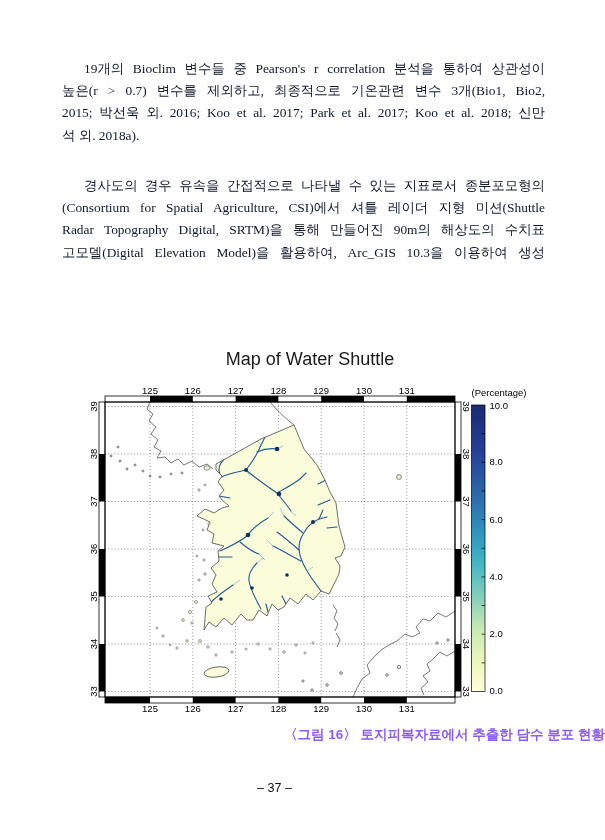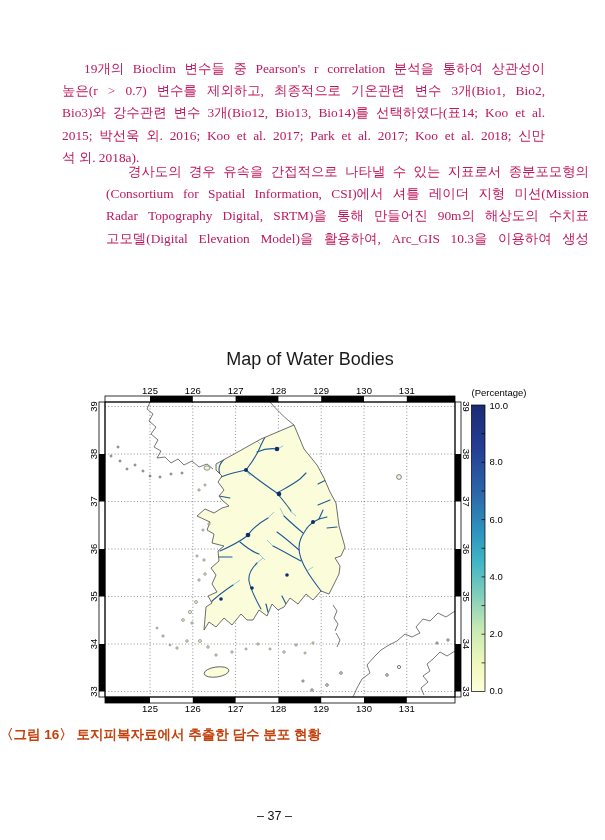--- a/index.html
+++ b/index.html
@@ -1,56 +1,55 @@
 <!DOCTYPE html>
 <html><head>
 <meta charset="utf-8">
 <style>
   html,body{margin:0;padding:0;background:#ffffff;}
   #page{position:relative;width:605px;height:840px;background:#ffffff;overflow:hidden;
         font-family:"Liberation Serif", serif;color:#111;}
-  .bodytext{position:absolute;left:62px;width:483px;font-size:13.4px;line-height:22.2px;color:#be185d;}
+  .bodytext{position:absolute;left:62px;width:483px;font-size:13.4px;line-height:22.2px;color:#0f172a;}
   .ln{text-align:justify;text-align-last:justify;white-space:normal;}
   .ln.first{text-indent:22px;}
   .ln.last{text-align-last:left;}
   #p1{top:58px;}
-  #p2{top:161px;margin-left:44px;}
+  #p2{top:175px;}
   #fig-title{position:absolute;left:84px;top:349px;width:452px;text-align:center;
              font-family:"Liberation Sans", sans-serif;font-size:18px;color:#1a1a1a;}
   #map-wrap{position:absolute;left:84px;top:384px;width:470px;height:340px;}
-  #fig-caption{position:absolute;left:0;top:726px;width:605px;text-align:left;
-               font-family:"Liberation Sans", sans-serif;font-size:13.5px;font-weight:600;color:#c2410c;}
+  #fig-caption{position:absolute;left:0;top:726px;width:605px;text-align:right;
+               font-family:"Liberation Sans", sans-serif;font-size:13.5px;font-weight:600;color:#8b5cf6;}
   #page-number{position:absolute;left:0;top:781px;width:549px;text-align:center;
-               font-family:"Liberation Sans", sans-serif;font-size:12.5px;color:#111;margin-top:28px;}
+               font-family:"Liberation Sans", sans-serif;font-size:12.5px;color:#111;}
   text{font-family:"Liberation Sans", sans-serif;fill:#000;}
   .tick-label{font-size:9.5px;}
   .cb-label{font-size:9.5px;}
   .cb-title{font-size:9.5px;}
 </style>
 </head>
 <body>
 
 <div id="page">
 
   <div id="p1" class="bodytext">
     <div class="ln first">19개의 Bioclim 변수들 중 Pearson's r correlation 분석을 통하여 상관성이</div>
     <div class="ln">높은(r &gt; 0.7) 변수를 제외하고, 최종적으로 기온관련 변수 3개(Bio1, Bio2,</div>
-    <div class="ln">Bio3)와 강수관련 변수 3개(Bio12, Bio13, Bio14)를 선택하였다(표14; Koo et al.</div>
     <div class="ln">2015; 박선욱 외. 2016; Koo et al. 2017; Park et al. 2017; Koo et al. 2018; 신만</div>
     <div class="ln last">석 외. 2018a).</div>
   </div>
 
   <div id="p2" class="bodytext">
     <div class="ln first">경사도의 경우 유속을 간접적으로 나타낼 수 있는 지표로서 종분포모형의</div>
-    <div class="ln">(Consortium for Spatial Information, CSI)에서 셔틀 레이더 지형 미션(Mission</div>
+    <div class="ln">(Consortium for Spatial Agriculture, CSI)에서 셔틀 레이더 지형 미션(Shuttle</div>
     <div class="ln">Radar Topography Digital, SRTM)을 통해 만들어진 90m의 해상도의 수치표</div>
     <div class="ln">고모델(Digital Elevation Model)을 활용하여, Arc_GIS 10.3을 이용하여 생성</div>
   </div>
 
-  <div id="fig-title">Map of Water Bodies</div>
+  <div id="fig-title">Map of Water Shuttle</div>
 
   <div id="map-wrap">
   <svg width="470" height="340" viewBox="84 384 470 340">
     <defs>
       <linearGradient id="cbgrad" x1="0" y1="0" x2="0" y2="1">
         <stop offset="0" stop-color="#1a2b73"></stop>
         <stop offset="0.15" stop-color="#253d94"></stop>
         <stop offset="0.30" stop-color="#2c64a9"></stop>
         <stop offset="0.45" stop-color="#2e96c0"></stop>
         <stop offset="0.55" stop-color="#41b6c4"></stop>

